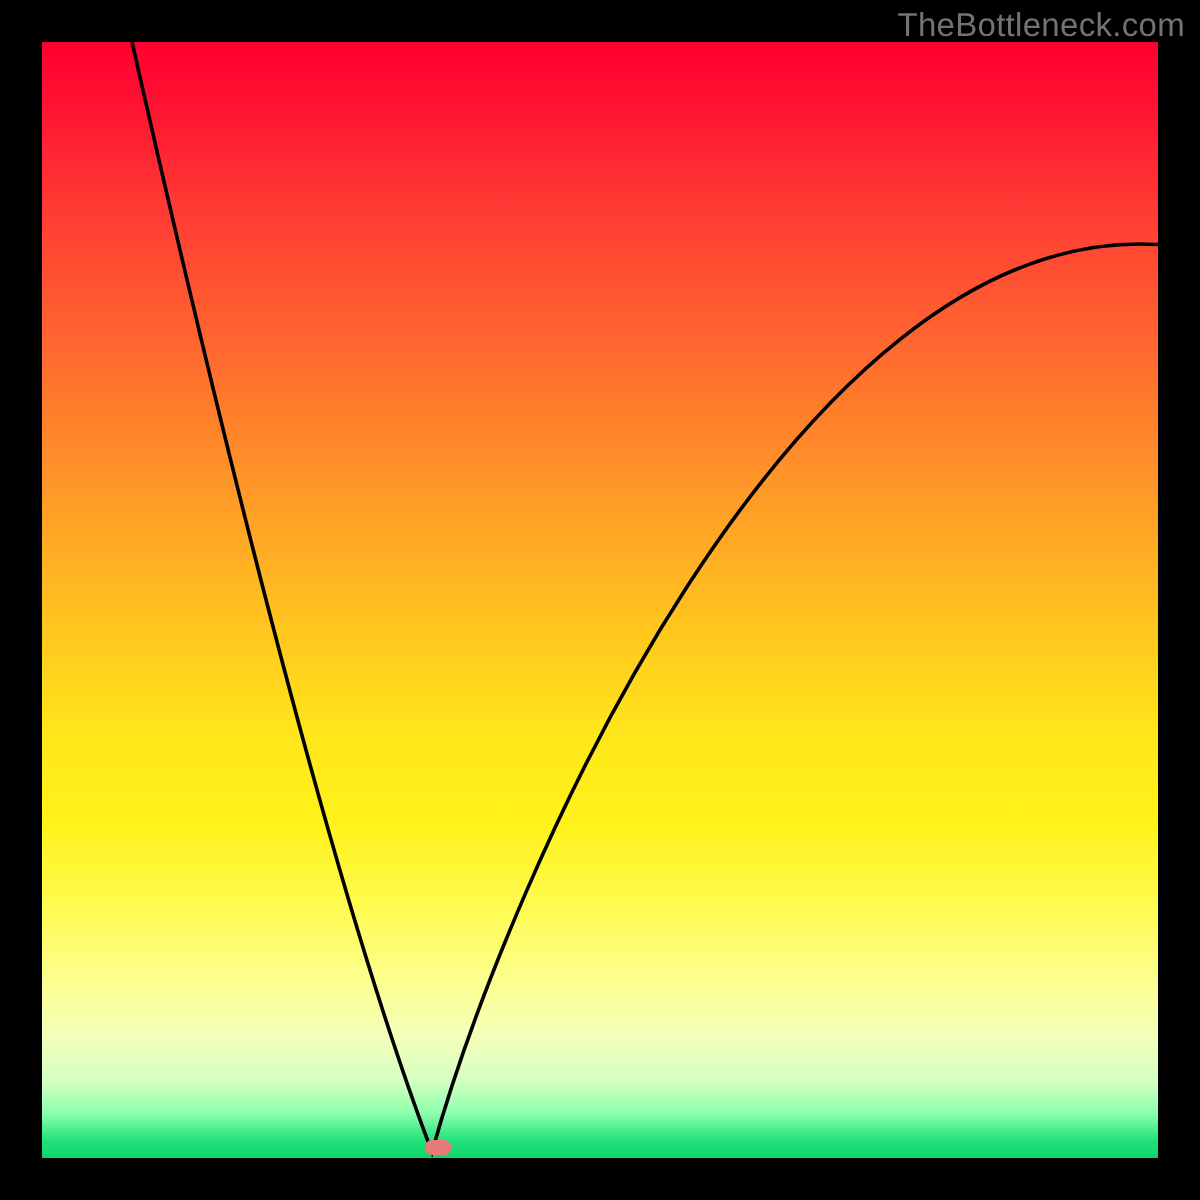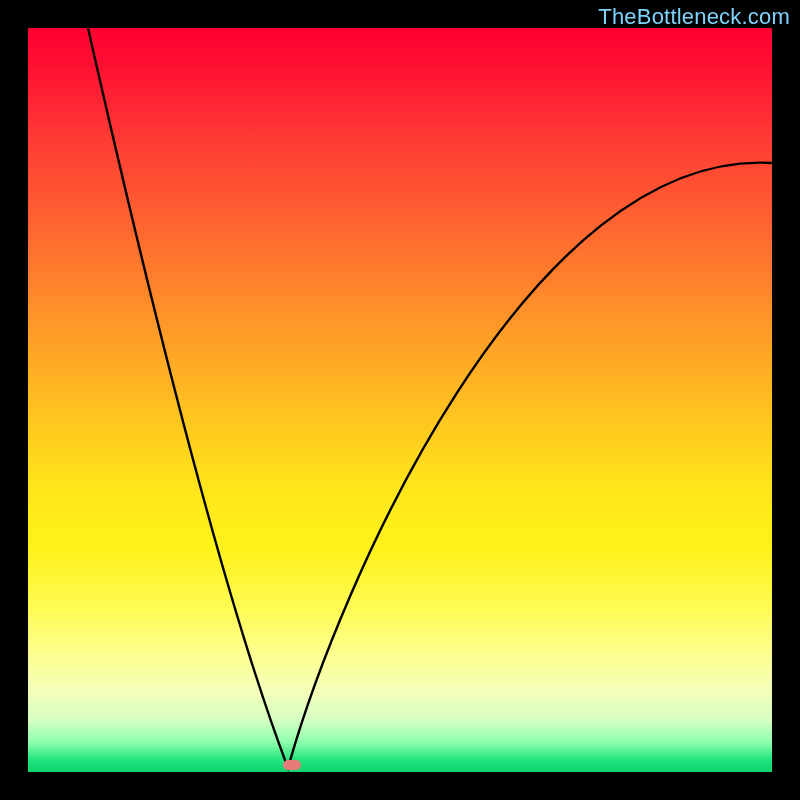--- a/index.html
+++ b/index.html
@@ -32,21 +32,21 @@
       #d6ffc3 93%,
       #8cffad 96%,
       #20e27a 98.5%,
       #0fd46f 100%
     );
   }
   .watermark {
     position: absolute;
     top: 4px;
     right: 10px;
-    color: #7dd3fc;
+    color: #737373;
     font-size: 22px;
     font-weight: 500;
     letter-spacing: 0.2px;
     user-select: none;
   }
   svg.curve {
     position: absolute;
     left: 0;
     top: 0;
     width: 744px;

